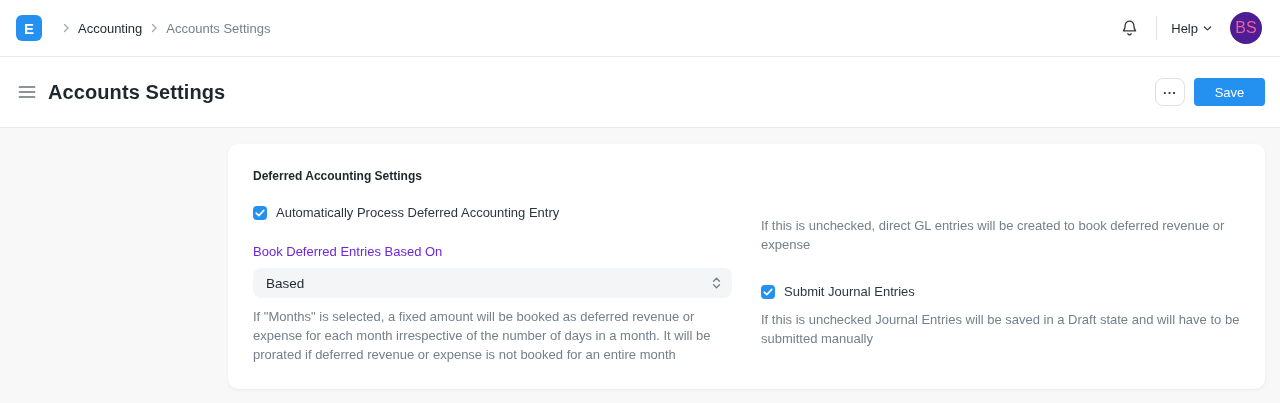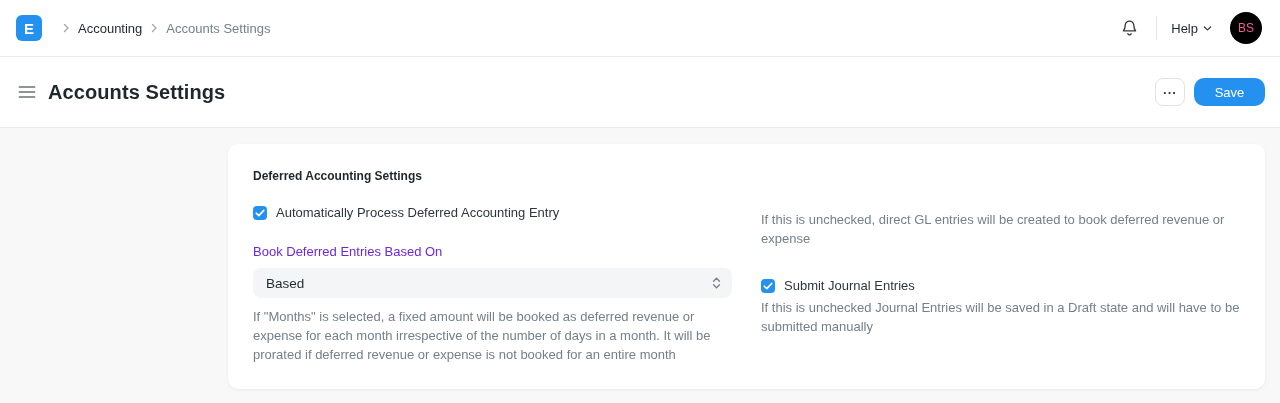--- a/index.html
+++ b/index.html
@@ -59,22 +59,22 @@
   .nav-divider { width: 1px; height: 24px; background: #e2e6e9; margin: 0 14px 0 14px; }
   .help-btn {
     background: none; border: none; cursor: pointer;
     font-family: "Liberation Sans", sans-serif;
     font-size: 13px; color: #1f272e;
     display: flex; align-items: center; gap: 5px;
     margin-right: 18px;
   }
   .avatar {
     width: 32px; height: 32px; border-radius: 50%;
-    background: #000000; color: #ee5e99;
-    font-size: 12px; font-weight: 500;
+    background: #4c1d95; color: #ee5e99;
+    font-size: 16px; font-weight: 500;
     display: flex; align-items: center; justify-content: center;
     cursor: pointer; flex: 0 0 auto;
   }
 
   
   .page-head {
     height: 71px;
     background: #ffffff;
     border-bottom: 1px solid #ebebeb;
     display: flex;
@@ -86,21 +86,21 @@
   .head-actions { margin-left: auto; display: flex; align-items: center; gap: 9px; }
   .btn-ellipsis {
     width: 30px; height: 28px;
     background: #fff; border: 1px solid #e2e2e2; border-radius: 8px;
     color: #383838; font-size: 13px; font-weight: bold; letter-spacing: 1px;
     cursor: pointer; display: flex; align-items: center; justify-content: center;
     line-height: 1; padding-bottom: 6px;
   }
   .btn-save {
     height: 28px; min-width: 71px;
-    background: #2490ef; border: none; border-radius: 10px;
+    background: #2490ef; border: none; border-radius: 4px;
     color: #fff; font-size: 13px; font-weight: 500;
     font-family: "Liberation Sans", sans-serif;
     cursor: pointer; padding: 0 16px;
   }
 
   
   .page-body { padding: 16px 15px 0 228px; }
   .form-card {
     background: #fff;
     border-radius: 10px;
@@ -129,21 +129,21 @@
     display: flex; align-items: center;
     padding: 0 11px 0 13px;
     font-size: 13.5px; color: #1f272e;
     cursor: pointer;
   }
   .select-control .select-value { flex: 1; }
   .help-text { font-size: 13px; line-height: 19px; color: #74808b; }
 
   .mt-24 { margin-top: 24px; }
   .mt-21 { margin-top: 30px; }
-  .mt-11 { margin-top: 5px; }
+  .mt-11 { margin-top: 11px; }
   .mt-9  { margin-top: 9px;  }
 </style>
 </head>
 <body>
 
 <header class="navbar">
   <div class="logo">E</div>
 
   <nav class="breadcrumbs">
     <span class="crumb-sep">

